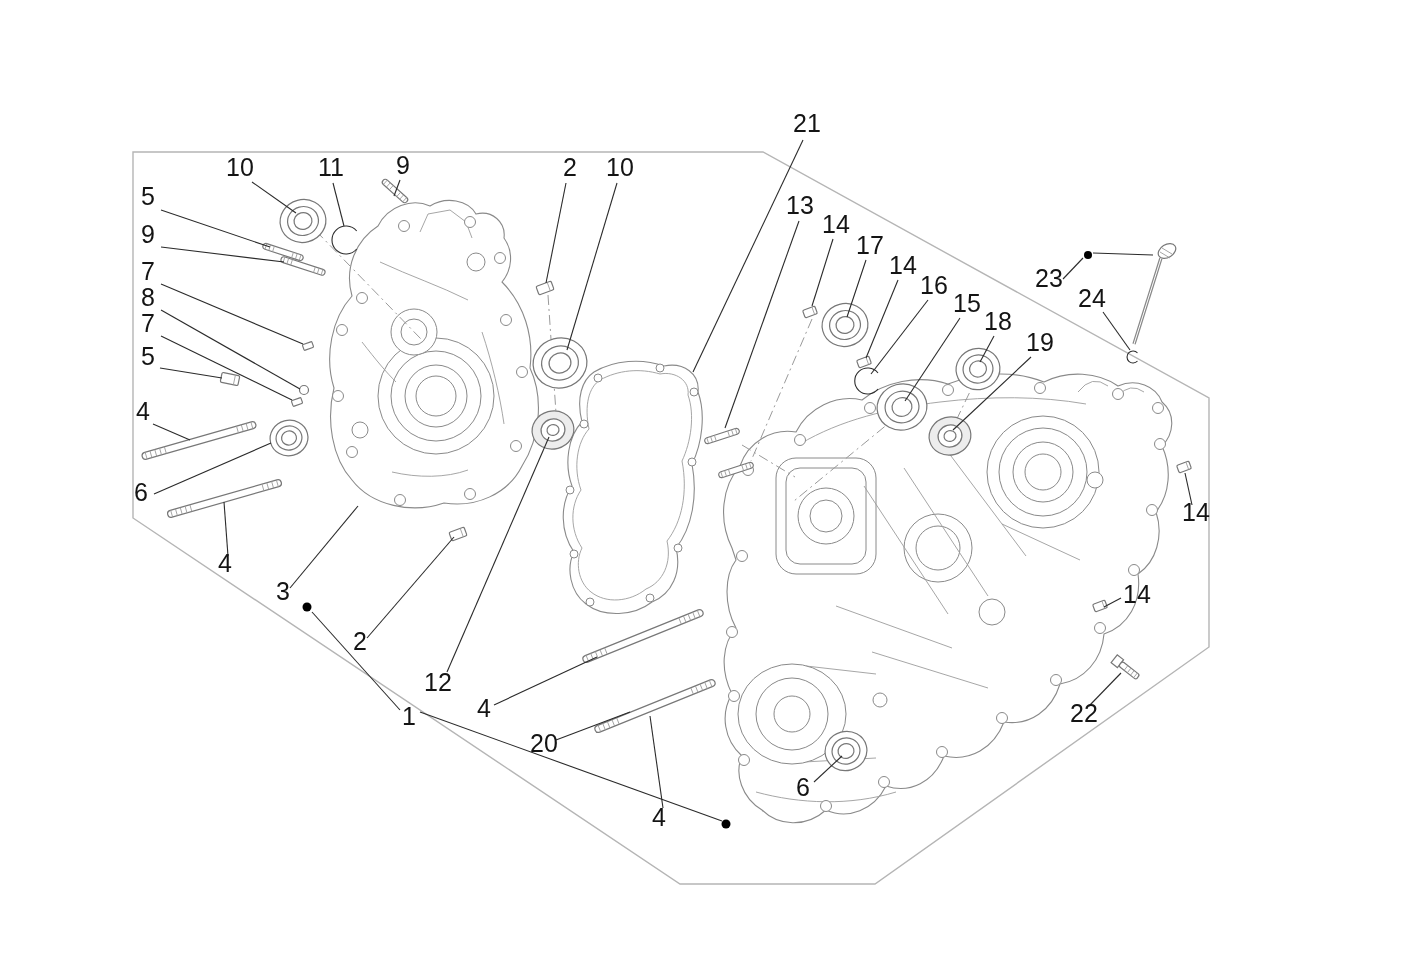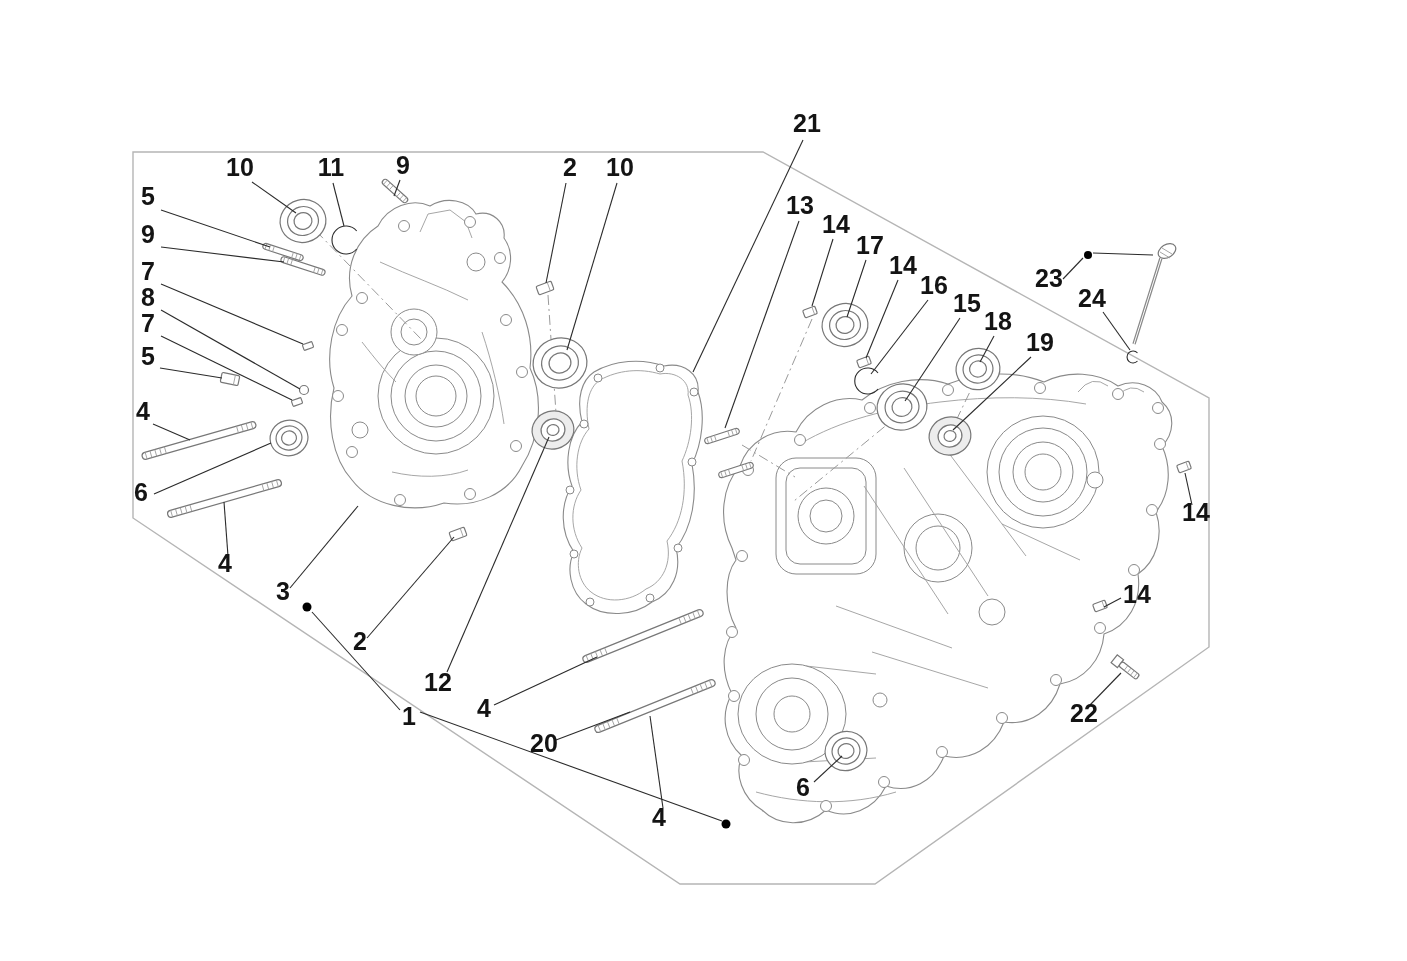--- a/index.html
+++ b/index.html
@@ -1,16 +1,16 @@
 <!DOCTYPE html>
 <html><head>
 <meta charset="utf-8">
 <style>
   html,body{margin:0;padding:0;background:#ffffff;width:1407px;height:961px;overflow:hidden;}
-  .stage{position:relative;width:1407px;height:961px;background:#ffffff;font-family:"Liberation Sans",sans-serif;font-weight:bold;}
+  .stage{position:relative;width:1407px;height:961px;background:#ffffff;font-family:"Liberation Sans",sans-serif;}
   svg{position:absolute;left:0;top:0;}
   svg text{font-family:"Liberation Sans",sans-serif;font-size:25px;fill:#141414;}
   .artfill{stroke:#8a8a8a;fill:#ffffff;stroke-width:1.1;}
   .rib{stroke:#9c9c9c;fill:none;stroke-width:0.9;}
   .hole{stroke:#8a8a8a;fill:#ffffff;stroke-width:1;}
   .part{stroke:#777777;fill:#ffffff;stroke-width:1.2;}
   .thread{stroke:#999999;fill:none;stroke-width:0.8;}
   .leader{stroke:#2b2b2b;stroke-width:1.1;fill:none;}
   .axis{stroke:#9a9a9a;stroke-width:1;fill:none;stroke-dasharray:10 4 2 4;}
   .dot{fill:#000000;stroke:none;}

